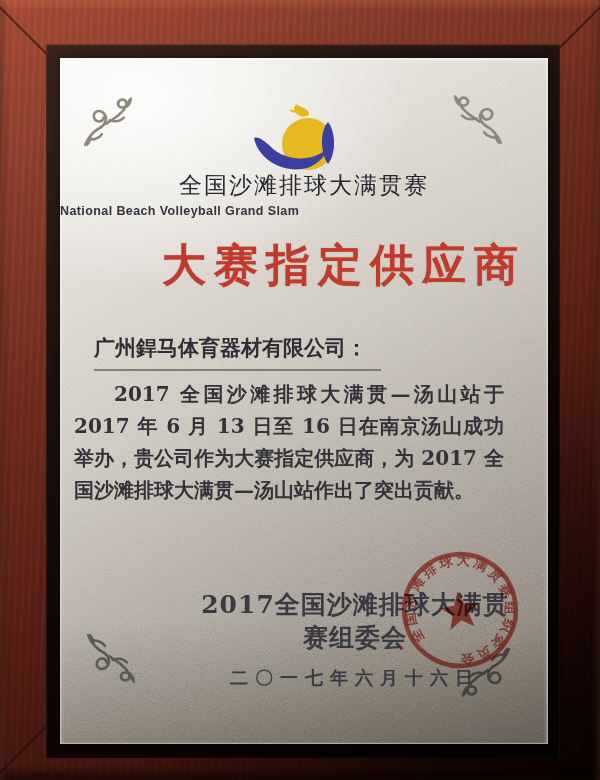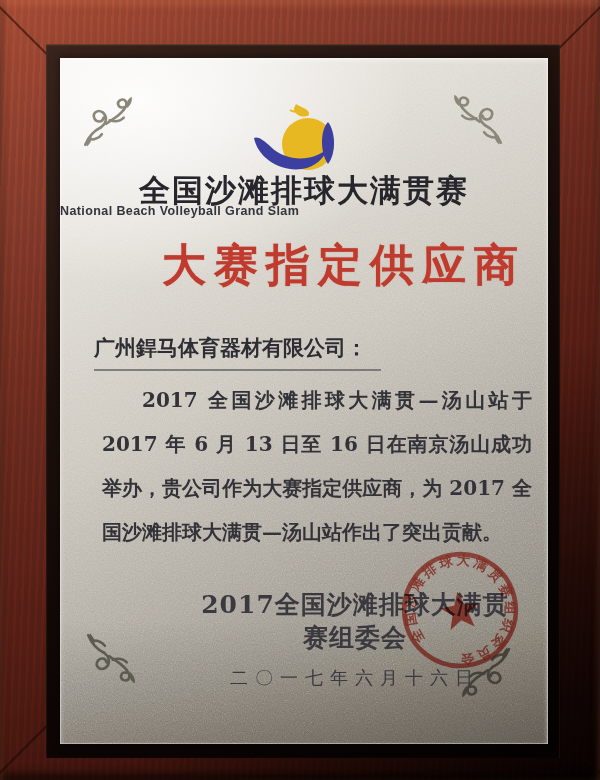--- a/index.html
+++ b/index.html
@@ -45,55 +45,55 @@
   
   .fl{position:absolute;width:56px;height:56px;}
   .fl.tl{left:20px;top:36px;color:#8b887a;}
   .fl.tr{left:390px;top:34px;color:#8b887a;transform:scaleX(-1);}
   .fl.bl{left:23px;top:572px;color:#5d5b4f;transform:scaleY(-1);}
   .fl.br{left:398px;top:586px;color:#44423a;transform:scale(-1,-1);}
   
   .logo{position:absolute;left:184px;top:38px;width:120px;height:84px;}
   .logo-title{
     position:absolute;left:0;top:112px;width:100%;text-align:center;
-    font-size:31px;font-weight:700;letter-spacing:2px;color:#26262c;
+    font-size:23px;font-weight:400;letter-spacing:2px;color:#26262c;
   }
   .logo-subtitle{
     position:absolute;left:0;top:146px;width:100%;text-align:left;
     font-size:12.5px;font-weight:700;letter-spacing:0.4px;color:#34343c;
   }
   
   .heading{
     position:absolute;left:0;top:178px;width:100%;text-align:center;
     font-size:44px;font-weight:900;letter-spacing:8px;color:#c03a2e;
     text-shadow:0 0 1px rgba(160,30,20,0.5);
     padding-left:40px;
   }
   
   .salutation{
     position:absolute;left:34px;top:276px;
     font-family:"DejaVu Serif", serif;
     font-size:21px;font-weight:700;color:#2e2d33;
     border-bottom:2px solid rgba(100,98,100,0.75);padding:0 14px 7px 0;
   }
   .paragraph{
-    position:absolute;left:42px;top:320px;width:430px;
-    font-family:"DejaVu Serif", serif;
-    font-size:20px;font-weight:700;color:#333239;line-height:44px;
+    position:absolute;left:14px;top:320px;width:430px;
+    font-family:"DejaVu Serif", serif;
+    font-size:20px;font-weight:700;color:#333239;line-height:32px;
     text-indent:2em;text-align:justify;
   }
   
   .signature{position:absolute;left:130px;top:530px;width:330px;text-align:center;}
   .committee{
     font-family:"DejaVu Serif", serif;
     font-size:25px;font-weight:700;color:#3a3940;letter-spacing:1px;
   }
   .date{
     font-family:"DejaVu Serif", serif;
-    font-size:18px;font-weight:400;color:#3a3940;letter-spacing:7px;margin-top:12px;
+    font-size:18px;font-weight:700;color:#3a3940;letter-spacing:7px;margin-top:12px;
   }
   
   .seal{position:absolute;left:338px;top:490px;width:124px;height:124px;mix-blend-mode:multiply;opacity:.9;transform:rotate(-8deg);}
 </style>
 </head>
 <body>
 
 <div class="wood">
   <div class="seam tl"></div>
   <div class="seam tr"></div>

